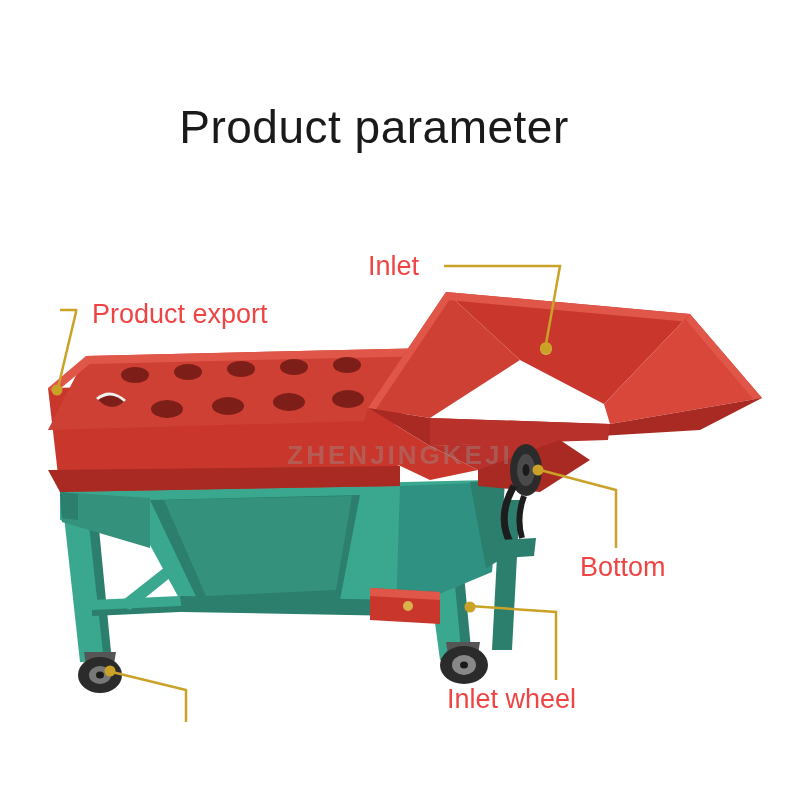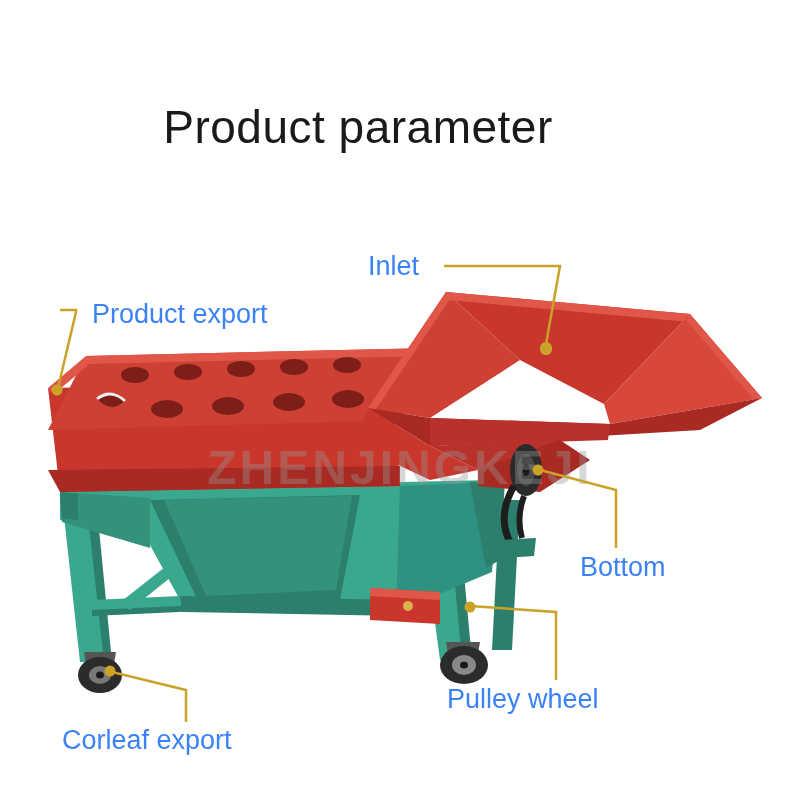--- a/index.html
+++ b/index.html
@@ -20,40 +20,41 @@
   #title {
     position: absolute;
     left: 0;
     top: 100px;
     width: 716px;
     text-align: center;
     font-size: 46px;
     font-weight: 400;
     color: #1a1a1a;
     letter-spacing: 0.5px;
+    padding-left: 16px;
   }
   .callout-label {
     position: absolute;
     font-size: 27px;
-    color: #3b82f6;
+    color: #ef4444;
     white-space: nowrap;
   }
   #lbl-corncob { left: 92px; top: 299px; }
   #lbl-inlet   { left: 368px; top: 251px; }
   #lbl-pulley  { left: 580px; top: 552px; }
   #lbl-bottom  { left: 447px; top: 684px; }
   #lbl-corleaf { left: 62px; top: 725px; }
 
   #watermark {
     position: absolute;
     left: 0;
     top: 440px;
     width: 800px;
     text-align: center;
-    font-size: 48px;
+    font-size: 26px;
     letter-spacing: 3px;
     color: rgba(150,150,150,0.38);
     font-weight: 700;
     pointer-events: none;
   }
   svg.layer {
     position: absolute;
     left: 0;
     top: 0;
     width: 800px;
@@ -178,16 +179,15 @@
       <circle cx="546" cy="348" r="6"></circle>
       <circle cx="538" cy="470" r="5.5"></circle>
       <circle cx="470" cy="607" r="5.5"></circle>
       <circle cx="110" cy="671" r="5.5"></circle>
     </g>
   </svg>
 
   <div class="callout-label" id="lbl-corncob">Product export</div>
   <div class="callout-label" id="lbl-inlet">Inlet</div>
   <div class="callout-label" id="lbl-pulley">Bottom</div>
-  <div class="callout-label" id="lbl-bottom">Pulley wheel</div>
-  <div class="callout-label" id="lbl-corleaf">Corleaf export</div>
+  <div class="callout-label" id="lbl-bottom">Inlet wheel</div>
 
 </div>
 
 </body></html>

